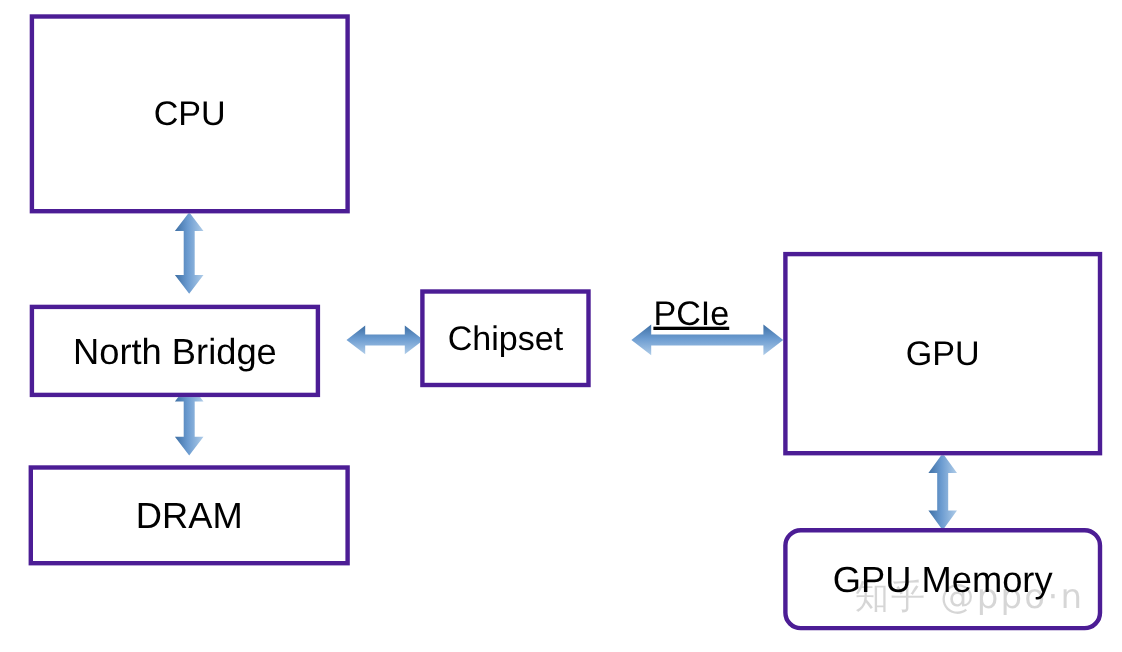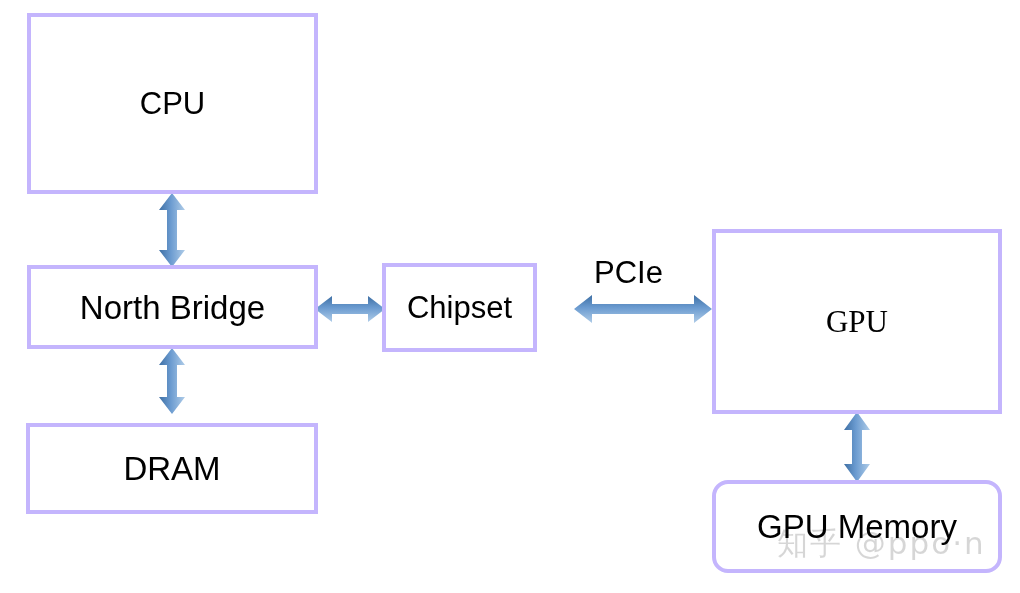--- a/index.html
+++ b/index.html
@@ -14,64 +14,64 @@
     background: #ffffff;
     overflow: hidden;
     font-family: "Liberation Sans", sans-serif;
   }
 
   
   .node {
     position: absolute;
     box-sizing: border-box;
     background: #ffffff;
-    border: 4px solid #c4b5fd;
+    border: 4px solid #4c1d95;
     display: flex;
     align-items: center;
     justify-content: center;
     z-index: 3;
   }
   .node-label {
     color: #000000;
     font-weight: 400;
     line-height: 1;
     white-space: nowrap;
   }
 
   #node-cpu       { left: 27px;  top: 13px;  width: 291px; height: 181px; }
-  #node-north     { left: 27px;  top: 265px; width: 291px; height: 84px;  }
+  #node-north     { left: 27px;  top: 277px; width: 264px; height: 84px;  }
   #node-dram      { left: 26px;  top: 411px; width: 292px; height: 91px; margin-top: 12px;  }
   #node-chipset   { left: 382px; top: 263px; width: 155px; height: 89px;  }
   #node-gpu       { left: 712px; top: 229px; width: 290px; height: 185px; }
   #node-gpumem    { left: 712px; top: 480px; width: 290px; height: 93px; border-radius: 16px;  }
 
   #node-cpu     .node-label { font-size: 31px; }
   #node-north   .node-label { font-size: 33px; }
   #node-dram    .node-label { font-size: 33px; }
   #node-chipset .node-label { font-size: 31px; }
-  #node-gpu     .node-label { font-size: 31px; font-family: Liberation Serif, serif; }
+  #node-gpu     .node-label { font-size: 31px; }
   #node-gpumem  .node-label { font-size: 33px; }
 
   
   .connector {
     position: absolute;
     z-index: 2;
   }
   .connector svg { display: block; overflow: visible; }
 
   
   .edge-label {
     position: absolute;
     color: #000000;
     font-size: 31px;
     line-height: 1;
     white-space: nowrap;
     z-index: 4;
   }
-  #label-pcie { left: 594px; top: 257px; }
+  #label-pcie { left: 594px; top: 269px; text-decoration: underline; }
 
   
   #watermark {
     position: absolute;
     left: 777px;
     top: 528px;
     font-size: 31px;
     line-height: 1;
     color: rgba(0,0,0,0.16);
     letter-spacing: 2px;

